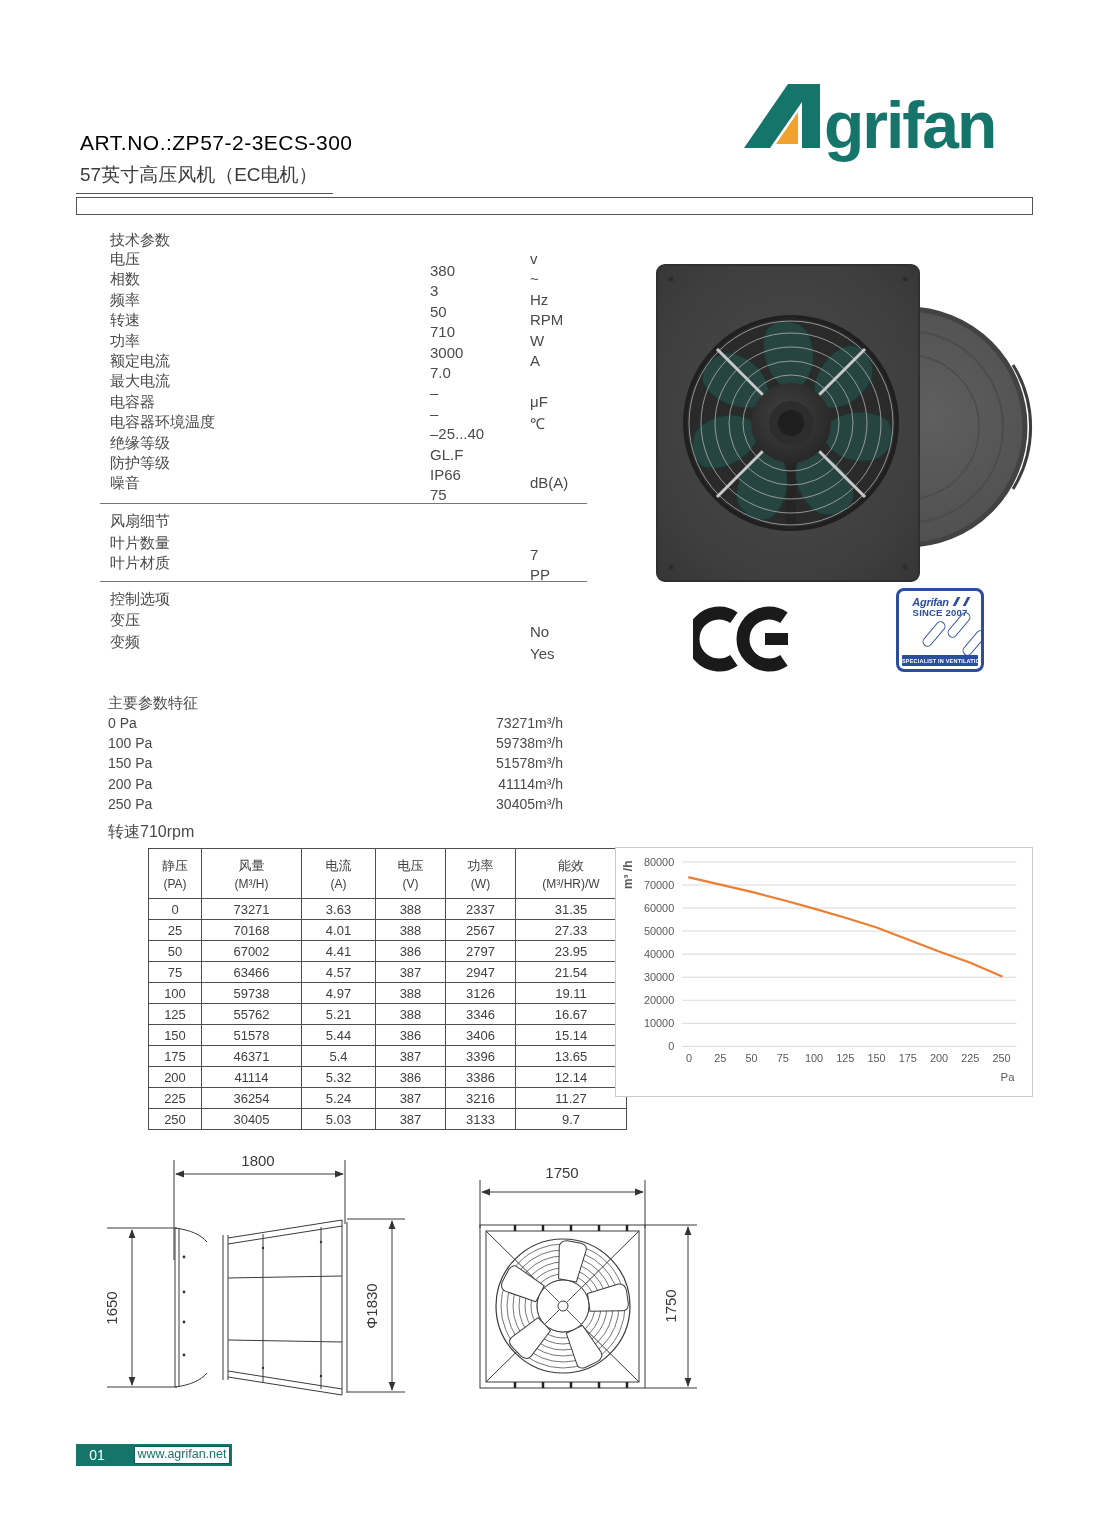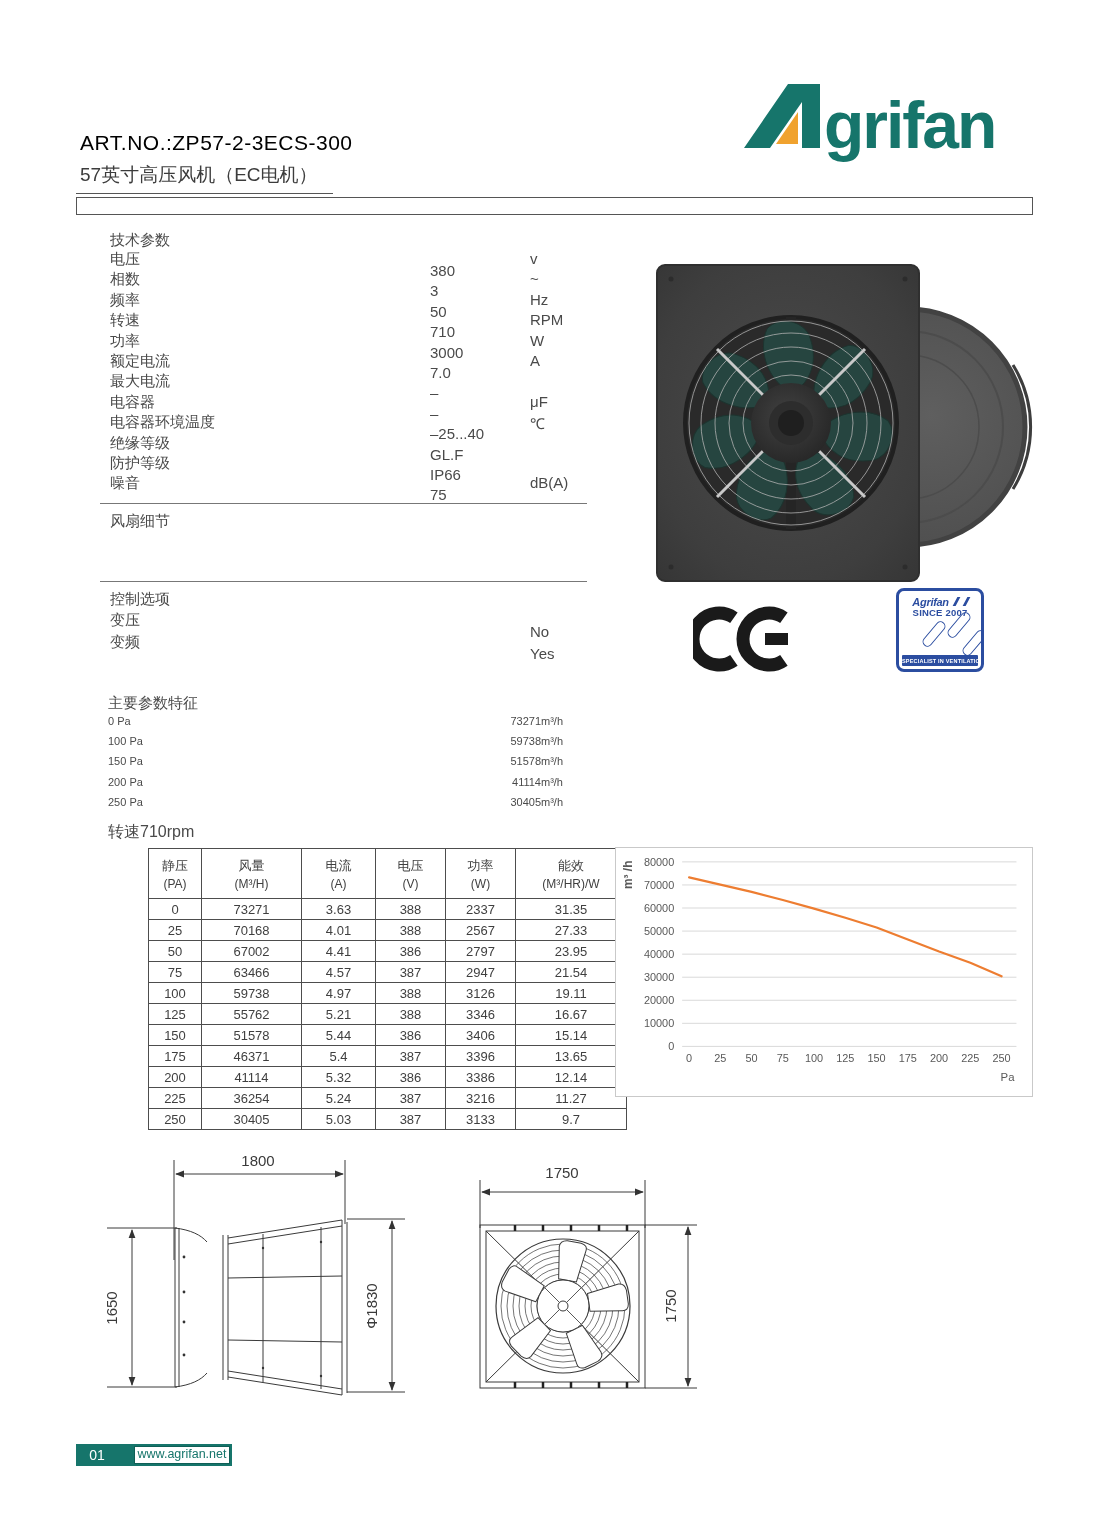--- a/index.html
+++ b/index.html
@@ -19,21 +19,21 @@
   .spec-rows .spec-row { position:relative; height:20.4px; font-size:15px; color:#4a4a4a; }
   .spec-row .sl { position:absolute; left:0; top:0; }
   .spec-row .sv { position:absolute; left:320px; top:12px; }
   .spec-row .su { position:absolute; left:420px; top:0; }
   .rows2 .spec-row { height:19.5px; }
   .rows2 .spec-row .sv { left:420px; }
   .rows3 .spec-row { height:21.8px; }
   .rows3 .spec-row .sv { left:420px; }
   .divider { border-top:1px solid #777; width:487px; left:100px; }
 
-  .kp-rows .kp-row { position:relative; height:20.2px; font-size:11px; color:#4a4a4a; }
+  .kp-rows .kp-row { position:relative; height:20.2px; font-size:14px; color:#4a4a4a; }
   .kp-row .sl { position:absolute; left:0; top:0; }
   .kp-row .sv { position:absolute; right:0; top:0; }
 
   .speed-note { left:108px; top:822px; font-size:16px; color:#4a4a4a; }
 
   
   table.perf { border-collapse:collapse; table-layout:fixed; width:478px; }
   table.perf th, table.perf td { border:1px solid #4d4d4d; text-align:center; font-weight:normal;
     font-size:13px; color:#3f3f3f; padding:0; }
   table.perf th { height:50px; }
@@ -149,20 +149,31 @@
         <span class="sv">75</span>
         <span class="su">dB(A)</span>
       </div>
       </div>
   </div>
 
   <div class="abs divider" style="top:503px;"></div>
 
   <div class="abs" style="left:110px; top:512px; width:490px;">
     <div class="sec-title" style="margin-bottom:3px;">风扇细节</div>
+    <div class="spec-rows rows2">
+
+    <div class="spec-row">
+        <span class="sl">叶片数量</span>
+        <span class="sv">7</span>
+      </div>
+        <div class="spec-row">
+        <span class="sl">叶片材质</span>
+        <span class="sv">PP</span>
+      </div>
+      </div>
   </div>
 
   <div class="abs divider" style="top:581px;"></div>
 
   <div class="abs" style="left:110px; top:590px; width:490px;">
     <div class="sec-title" style="margin-bottom:2px;">控制选项</div>
     <div class="spec-rows rows3">
 
     <div class="spec-row">
         <span class="sl">变压</span>

